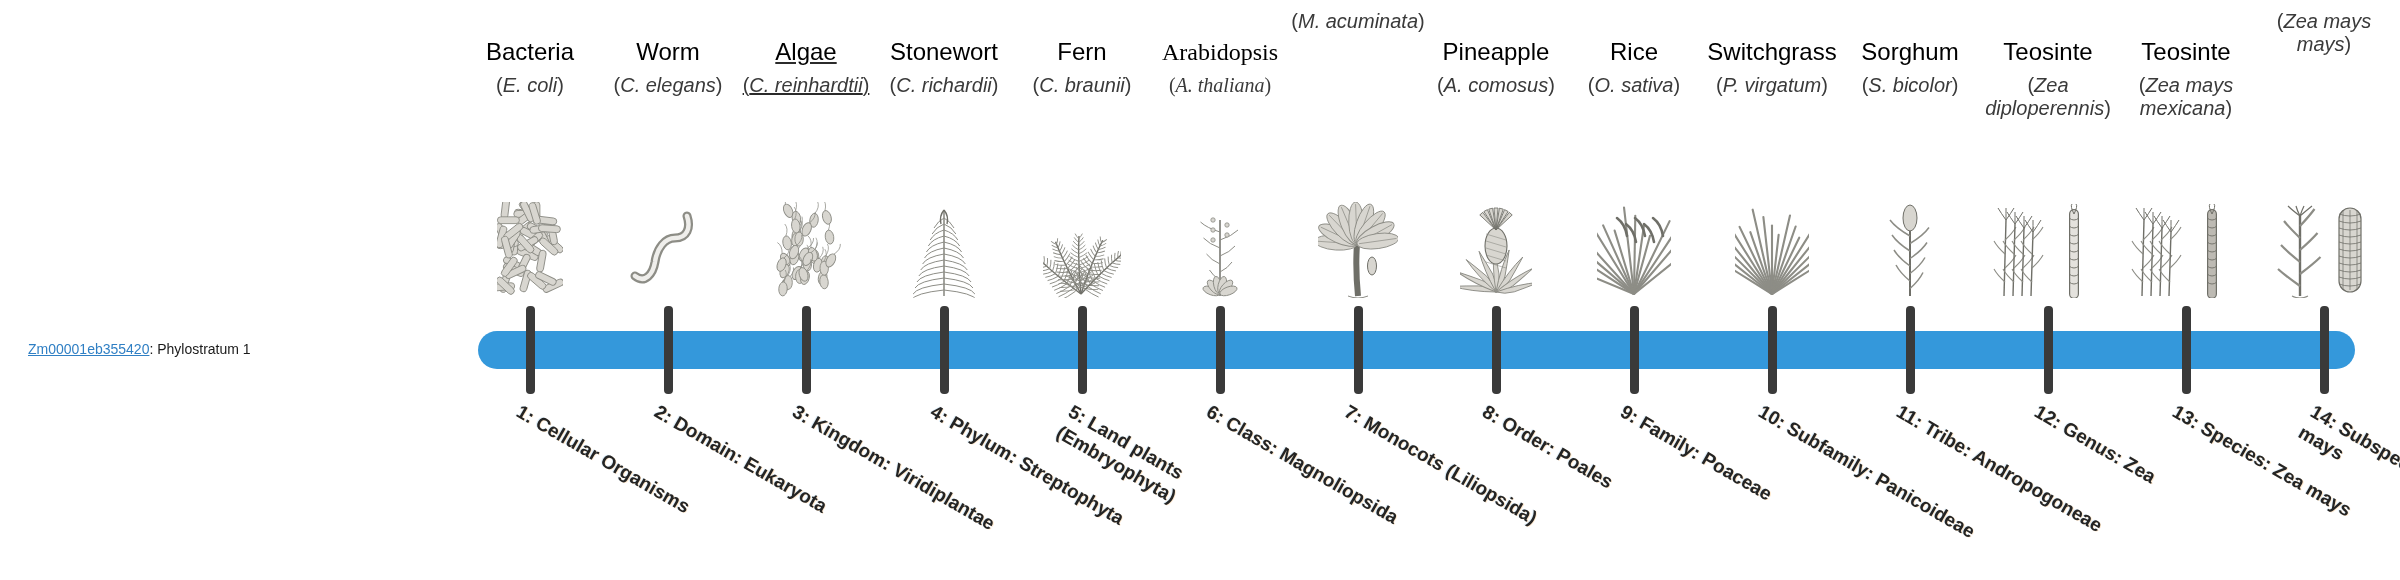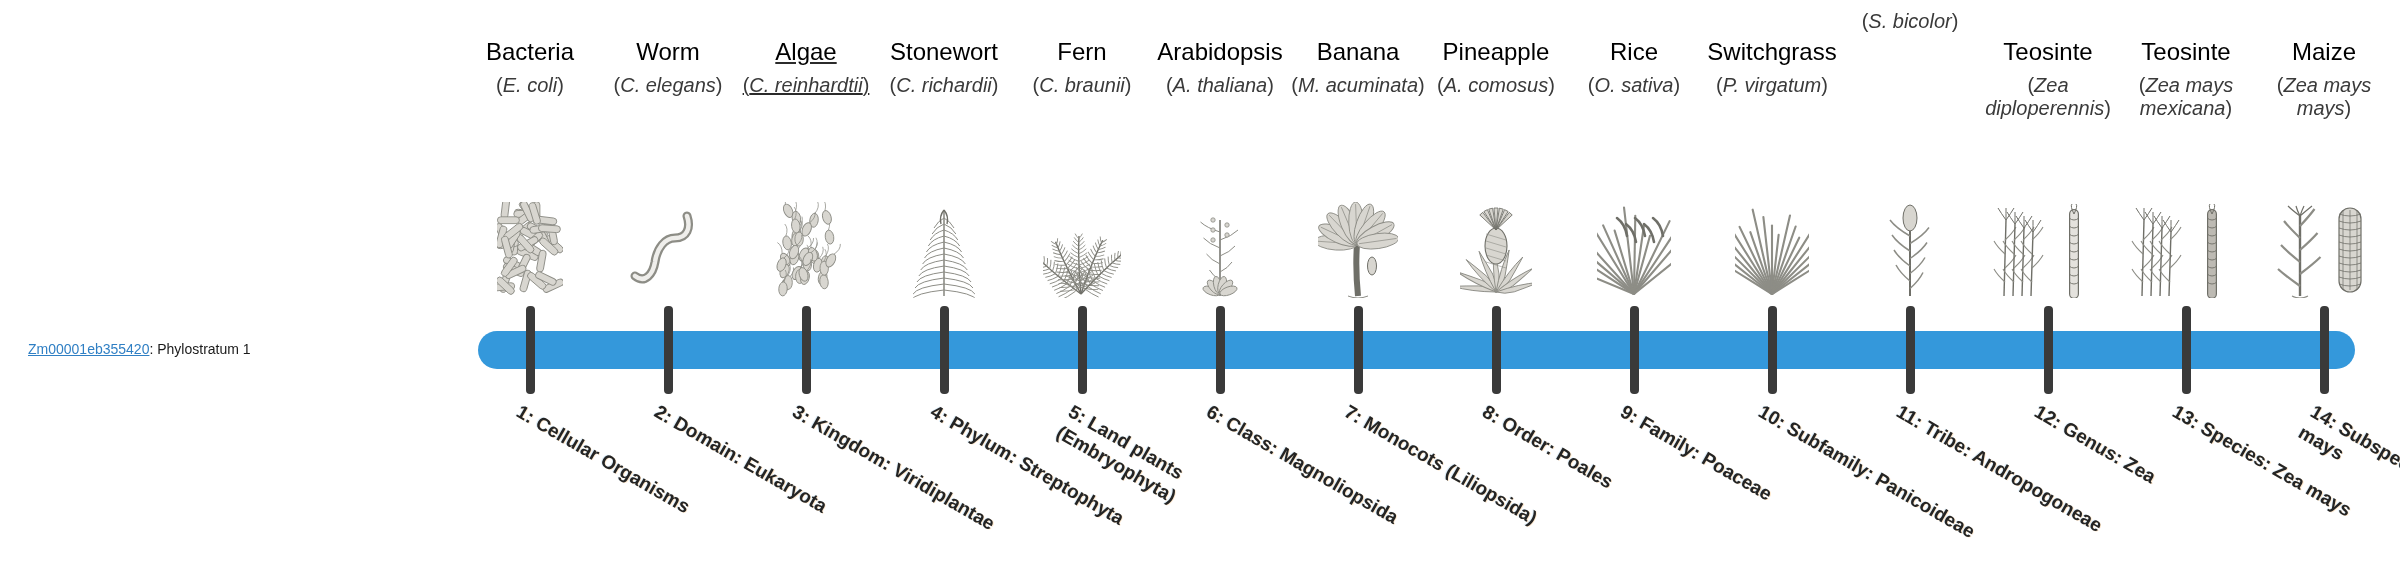--- a/index.html
+++ b/index.html
@@ -629,21 +629,21 @@
               <path d="M-2.22 -47.8 q-3.3300000000000005 -2 -5.550000000000001 -5" fill="none" stroke="#8d8d86" stroke-width="0.9"></path>
               <path d="M-2.22 -47.8 q3.3300000000000005 -2 5.550000000000001 -5" fill="none" stroke="#8d8d86" stroke-width="0.9"></path>
               <path d="M-2.24 -51.599999999999994 q-2.7600000000000007 -2 -4.600000000000001 -5" fill="none" stroke="#8d8d86" stroke-width="0.9"></path>
               <path d="M-2.24 -51.599999999999994 q2.7600000000000007 -2 4.600000000000001 -5" fill="none" stroke="#8d8d86" stroke-width="0.9"></path>
               <path d="M-2.26 -55.4 q-2.19 -2 -3.6500000000000004 -5" fill="none" stroke="#8d8d86" stroke-width="0.9"></path>
               <path d="M-2.26 -55.4 q2.19 -2 3.6500000000000004 -5" fill="none" stroke="#8d8d86" stroke-width="0.9"></path>
             </g>
           </svg>
         </div>
       </div>
-      <div class="col" style="left: 765px;">
+      <div class="col" style="left: 765px; font-family: Liberation Serif, serif;">
         <div class="common-name">Arabidopsis</div>
         <div class="sci-name"><span class="paren">(</span><span>A. thaliana</span><span class="paren">)</span></div>
         <div class="illus">
           <svg width="72" height="96" viewBox="0 0 72 96">
             <path d="M36 94 L36 18" fill="none" stroke="#6f6f68" stroke-width="1.5"></path>
             <path d="M36 30 q-13 -4 -19.5 -10" fill="none" stroke="#8d8d86" stroke-width="1"></path>
             <path d="M36 38 q12 -4 18 -10" fill="none" stroke="#8d8d86" stroke-width="1"></path>
             <path d="M36 46 q-11 -4 -16.5 -10" fill="none" stroke="#8d8d86" stroke-width="1"></path>
             <path d="M36 54 q10 -4 15 -10" fill="none" stroke="#8d8d86" stroke-width="1"></path>
             <path d="M36 62 q-9 -4 -13.5 -10" fill="none" stroke="#8d8d86" stroke-width="1"></path>
@@ -669,21 +669,20 @@
             <g transform="translate(36,92) rotate(42)">
               <ellipse cx="0" cy="-9" rx="4" ry="9" fill="#d8d6d0" stroke="#8d8d86" stroke-width="0.9"></ellipse>
             </g>
             <g transform="translate(36,92) rotate(70)">
               <ellipse cx="0" cy="-9" rx="4" ry="9" fill="#d8d6d0" stroke="#8d8d86" stroke-width="0.9"></ellipse>
             </g>
           </svg>
         </div>
       </div>
       <div class="col" style="left: 903px;">
-        <div class="common-name">Banana</div>
         <div class="sci-name"><span class="paren">(</span><span>M. acuminata</span><span class="paren">)</span></div>
         <div class="illus">
           <svg width="80" height="96" viewBox="0 0 80 96">
             <path d="M40 94 C38 74 38 56 39 42" fill="none" stroke="#6f6f68" stroke-width="6"></path>
             <g transform="translate(39,42) rotate(-86)">
               <ellipse cx="0" cy="-21" rx="7.5" ry="21" fill="#d8d6d0" stroke="#8d8d86" stroke-width="0.9"></ellipse>
               <path d="M0 -2 L0 -40" stroke="#8d8d86" stroke-width="0.7"></path>
             </g>
             <g transform="translate(39,42) rotate(-65)">
               <ellipse cx="0" cy="-21" rx="7.5" ry="21" fill="#d8d6d0" stroke="#8d8d86" stroke-width="0.9"></ellipse>
@@ -901,20 +900,21 @@
             <g transform="translate(37,92) rotate(51.6)">
               <path d="M0 0 q0 -51.912 0 -86.52" fill="none" stroke="#8d8d86" stroke-width="2.1" stroke-linecap="round"></path>
             </g>
             <g transform="translate(37,92) rotate(58.0)">
               <path d="M0 0 q0 -46.51199999999999 0 -77.52" fill="none" stroke="#8d8d86" stroke-width="2.1" stroke-linecap="round"></path>
             </g>
           </svg>
         </div>
       </div>
       <div class="col" style="left: 1455px;">
+        <div class="common-name">Sorghum</div>
         <div class="sci-name"><span class="paren">(</span><span>S. bicolor</span><span class="paren">)</span></div>
         <div class="illus">
           <svg width="72" height="96" viewBox="0 0 72 96">
             <path d="M36 94 L36 22" fill="none" stroke="#6f6f68" stroke-width="2"></path>
             <path d="M36 34 q-14 -8 -20 -16" fill="none" stroke="#8d8d86" stroke-width="1.5"></path>
             <path d="M36 41.5 q13.299999999999999 -8 19 -16" fill="none" stroke="#8d8d86" stroke-width="1.5"></path>
             <path d="M36 49 q-12.6 -8 -18 -16" fill="none" stroke="#8d8d86" stroke-width="1.5"></path>
             <path d="M36 56.5 q11.899999999999999 -8 17 -16" fill="none" stroke="#8d8d86" stroke-width="1.5"></path>
             <path d="M36 64 q-11.2 -8 -16 -16" fill="none" stroke="#8d8d86" stroke-width="1.5"></path>
             <path d="M36 71.5 q10.5 -8 15 -16" fill="none" stroke="#8d8d86" stroke-width="1.5"></path>
@@ -1026,21 +1026,20 @@
               <path d="M19 56 q5 4 10 0" fill="none" stroke="#6f6f68" stroke-width="0.9"></path>
               <path d="M19 64 q5 4 10 0" fill="none" stroke="#6f6f68" stroke-width="0.9"></path>
               <path d="M19 72 q5 4 10 0" fill="none" stroke="#6f6f68" stroke-width="0.9"></path>
               <path d="M19 80 q5 4 10 0" fill="none" stroke="#6f6f68" stroke-width="0.9"></path>
               <path d="M24 12 q-4 -8 -2 -10 M24 12 q4 -8 2 -10" fill="none" stroke="#6f6f68" stroke-width="1"></path>
             </g>
           </svg>
         </div>
       </div>
       <div class="col" style="left: 1869px;">
-        <div class="common-name">Maize</div>
         <div class="sci-name"><span class="paren">(</span><span>Zea mays mays</span><span class="paren">)</span></div>
         <div class="illus">
           <svg width="112" height="96" viewBox="0 0 112 96">
             <path d="M32 94 L32 14" fill="none" stroke="#6f6f68" stroke-width="2.4"></path>
             <path d="M32 84 q-14.3 -10 -22 -17" fill="none" stroke="#8d8d86" stroke-width="2.2"></path>
             <path d="M32 72 q13.325000000000001 -10 20.5 -17" fill="none" stroke="#8d8d86" stroke-width="2.2"></path>
             <path d="M32 60 q-12.35 -10 -19 -17" fill="none" stroke="#8d8d86" stroke-width="2.2"></path>
             <path d="M32 48 q11.375 -10 17.5 -17" fill="none" stroke="#8d8d86" stroke-width="2.2"></path>
             <path d="M32 36 q-10.4 -10 -16 -17" fill="none" stroke="#8d8d86" stroke-width="2.2"></path>
             <path d="M32 24 q9.425 -10 14.5 -17" fill="none" stroke="#8d8d86" stroke-width="2.2"></path>

